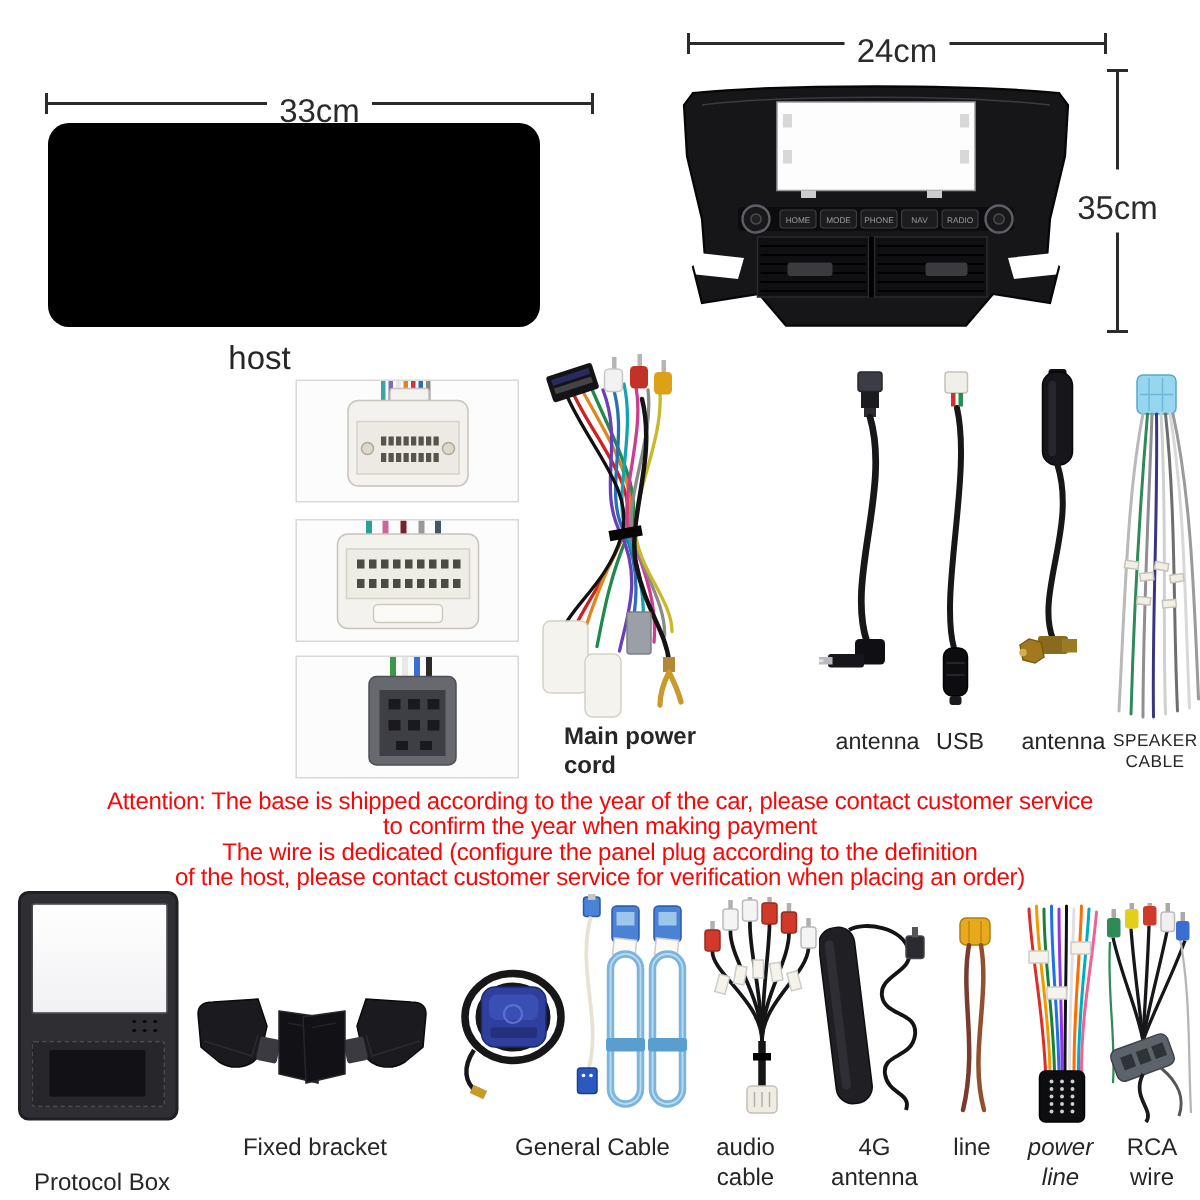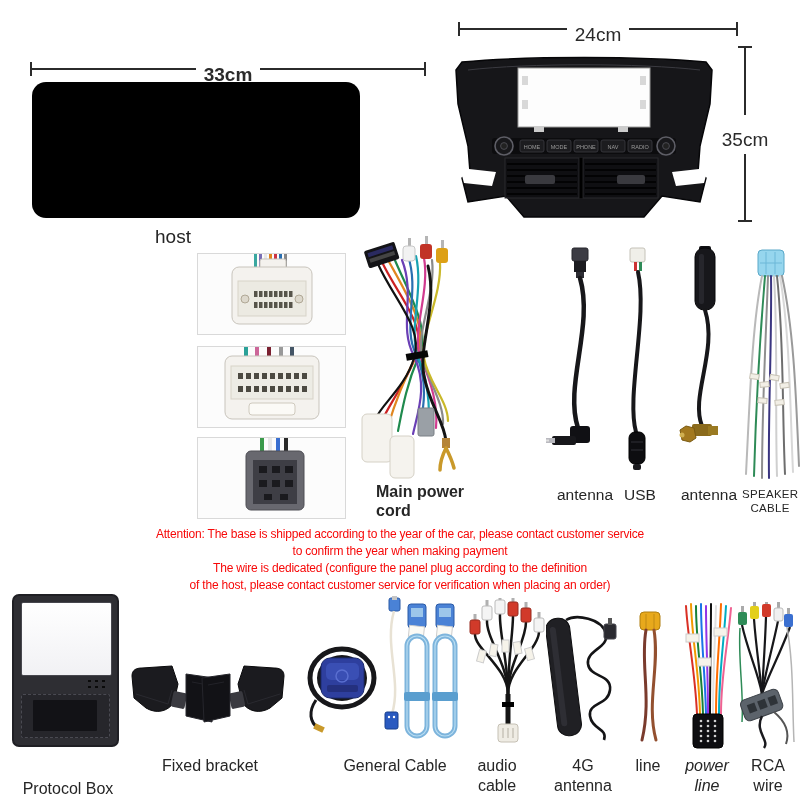--- a/index.html
+++ b/index.html
@@ -2,35 +2,35 @@
 <html style="--attention-red: #f70808; --label: #262626; --measure: #2b2b2b; --cable-blue: #7db4dc; --connector-blue: #4a82d6; --gps-blue: #2e3f9e; --plug-lightblue: #96d6ee;"><head>
 <meta charset="utf-8">
 <style>
   html,body{margin:0;padding:0;background:#fff;}
   .canvas{position:relative;width:800px;height:800px;background:#fff;overflow:hidden;
           font-family:"Liberation Sans",sans-serif;color:#262626;}
   
   .mh{position:absolute;display:flex;align-items:center;height:16px;}
   .mh .tv{width:2px;height:14px;background:var(--measure,#2b2b2b);}
   .mh .hl{flex:1;height:2px;background:var(--measure,#2b2b2b);}
-  .mtx{padding:0 8px;font-size:19px;color:var(--measure,#2b2b2b);white-space:nowrap;line-height:1;margin-top:10px;}
+  .mtx{padding:0 8px;font-size:22px;color:var(--measure,#2b2b2b);white-space:nowrap;line-height:1;margin-top:10px;}
   .mv{position:absolute;display:flex;flex-direction:column;align-items:center;width:48px;}
   .mv .th{height:2px;width:14px;background:var(--measure,#2b2b2b);}
   .mv .vl{width:2px;flex:1;background:var(--measure,#2b2b2b);}
   .mv .mtx{padding:5px 0;}
   
   .host-screen{position:absolute;left:32px;top:82px;width:328px;height:136px;background:#000;border-radius:14px;}
   .lbl{position:absolute;text-align:center;color:var(--label,#262626);}
-  .host-label{left:118px;top:226px;width:110px;font-size:19px;}
+  .host-label{left:118px;top:226px;width:110px;font-size:22px;}
   
   .photo-box{position:absolute;left:197px;width:149px;height:82px;background:#fcfcfc;
              border:1px solid #d9d9d9;box-sizing:border-box;}
   
   .attn{position:absolute;left:0;top:526px;width:800px;text-align:center;
-        color:var(--attention-red,#f70808);font-size:12px;line-height:17px;letter-spacing:-0.2px;}
+        color:var(--attention-red,#f70808);font-size:16px;line-height:17px;letter-spacing:-0.2px;}
   
   .clabel{position:absolute;top:485px;text-align:center;font-size:15.5px;color:var(--label,#262626);line-height:19px;}
   .clabel.small{font-size:11.5px;line-height:14px;top:487px;letter-spacing:.3px;}
   .mainlabel{position:absolute;left:376px;top:482px;width:105px;
              font-size:16px;line-height:19px;color:var(--label,#262626);font-weight:bold;}
   
   .blabel{position:absolute;top:756px;text-align:center;font-size:16px;line-height:20px;color:var(--label,#262626);}
   
   .pbox{position:absolute;left:12px;top:594px;width:107px;height:153px;background:#2e2e33;
         border:2px solid #1f1f24;border-radius:7px;box-sizing:border-box;}
@@ -42,21 +42,21 @@
             border:1px dashed #4a4a52;border-radius:2px;box-sizing:border-box;}
   .pb-inner{position:absolute;left:11px;top:5px;width:64px;height:31px;background:#121216;border-radius:1px;}
   svg{display:block;position:absolute;}
   svg text{font-family:"Liberation Sans",sans-serif;}
 </style>
 </head>
 <body>
 
 <div class="canvas">
 
-  <div class="mh" style="left:30px;top:61px;width:396px;font-weight:bold;">
+  <div class="mh" style="left:30px;top:61px;width:366px;">
     <i class="tv"></i>
       <i class="hl"></i>
       <span class="mtx">33cm</span>
       <i class="hl"></i>
       <i class="tv"></i>
   </div>
   <div class="host-screen"></div>
   <div class="lbl host-label">host</div>
 
   <div class="mh" style="left:458px;top:21px;width:280px;">

